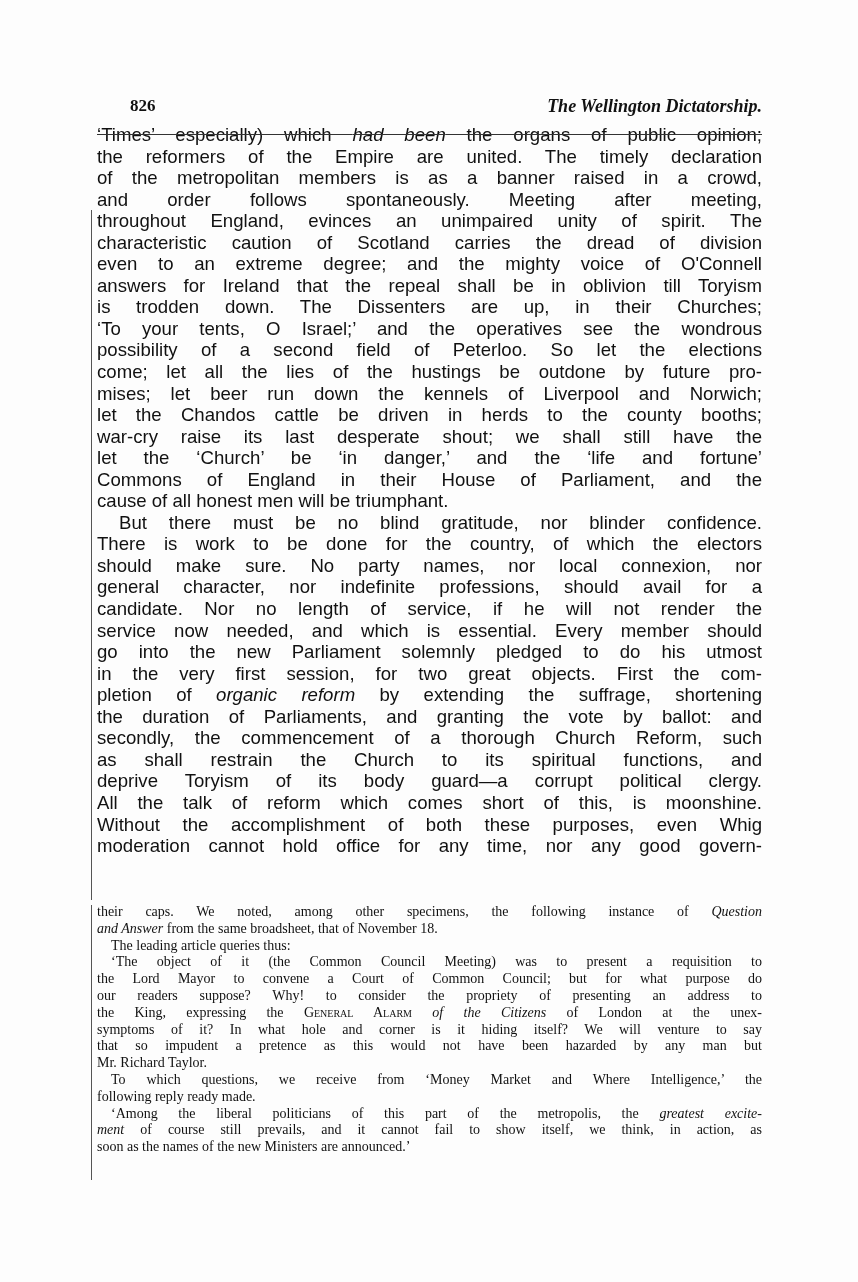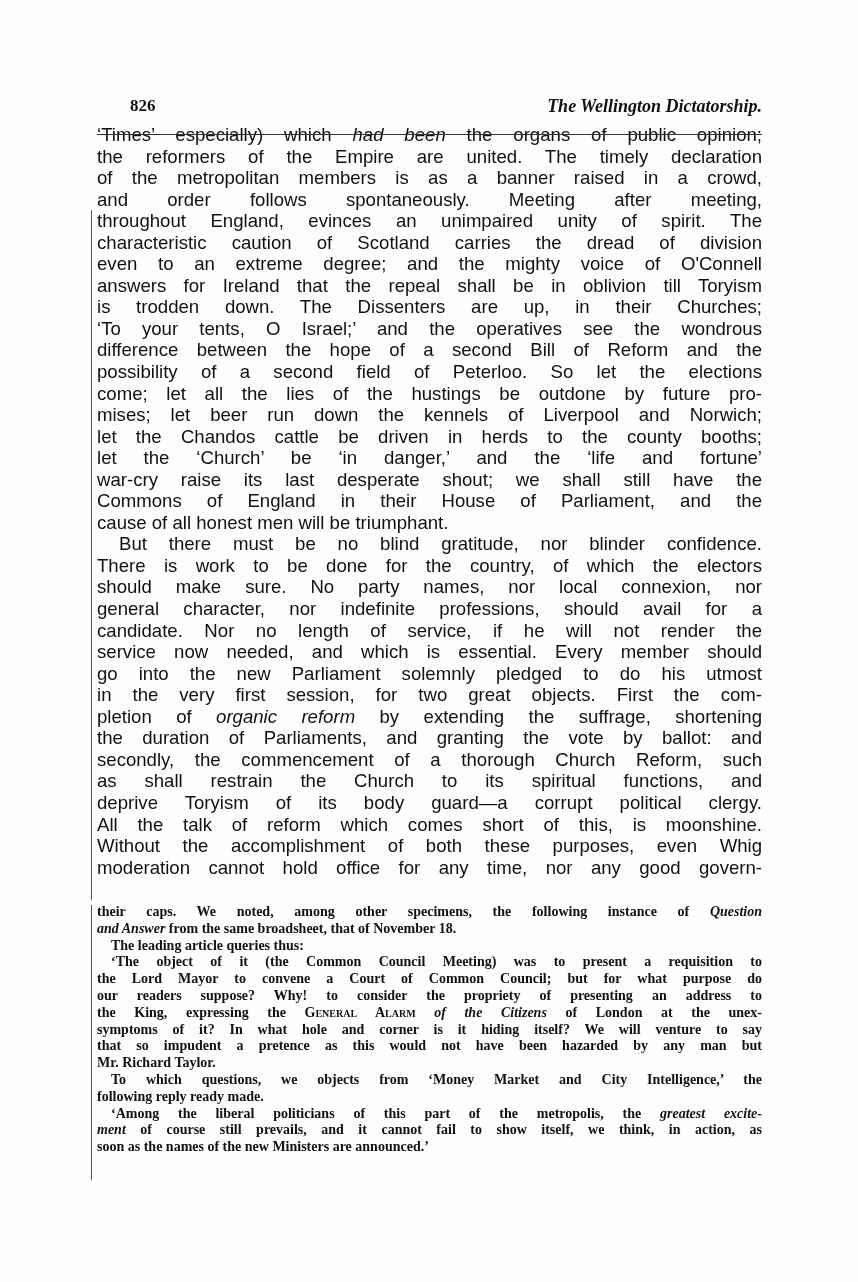--- a/index.html
+++ b/index.html
@@ -7,21 +7,21 @@
   .page { position: absolute; left: 97px; top: 96px; width: 665px; }
   .running-head { position: relative; height: 26px; font-family: "Liberation Serif", serif; margin-left: 33px; }
   .page-number { position: absolute; left: 0; top: 0; font-weight: bold; font-size: 17px; }
   .running-title { position: absolute; left: 0; right: 0; top: 0; text-align: right; font-style: italic; font-weight: bold; font-size: 18px; }
   .margin-rule { position: absolute; left: 91px; width: 1px; background: #555; }
   .body-text { position: absolute; left: 97px; top: 124px; width: 665px; font-family: Liberation Sans, sans-serif; font-size: 18.6px; line-height: 21.55px; }
   .line { display: block; text-align: justify; text-align-last: justify; white-space: nowrap; height: 21.55px; }
   .line.last { text-align-last: left; }
   .line.indent { padding-left: 22px; }
   .struck { text-decoration: line-through; text-decoration-color: #333; }
-  .footnotes { position: absolute; left: 97px; top: 904px; width: 665px; font-family: "Liberation Serif", serif; font-size: 14px; line-height: 16.8px; font-weight: bold; }
+  .footnotes { position: absolute; left: 97px; top: 904px; width: 665px; font-family: "Liberation Serif", serif; font-size: 14px; line-height: 16.8px; font-weight: normal; }
   .fline { display: block; text-align: justify; text-align-last: justify; white-space: nowrap; height: 16.8px; }
   .fline.last { text-align-last: left; }
   .fline.indent { padding-left: 14px; }
   .sc { font-variant: small-caps; }
   i, em { font-style: italic; }
 </style>
 </head>
 <body>
 
 <div class="page">
@@ -38,27 +38,26 @@
   <span class="line"><span class="struck">‘Times’ especially) which </span><i class="struck">had been</i><span class="struck"> the organs of public opinion;</span></span>
   <span class="line">the reformers of the Empire are united.  The timely declaration</span>
   <span class="line">of the metropolitan members is as a banner raised in a crowd,</span>
   <span class="line">and order follows spontaneously.  Meeting after meeting,</span>
   <span class="line">throughout England, evinces an unimpaired unity of spirit.  The</span>
   <span class="line">characteristic caution of Scotland carries the dread of division</span>
   <span class="line">even to an extreme degree; and the mighty voice of O'Connell</span>
   <span class="line">answers for Ireland that the repeal shall be in oblivion till Toryism</span>
   <span class="line">is trodden down.  The Dissenters are up, in their Churches;</span>
   <span class="line">‘To your tents, O Israel;’ and the operatives see the wondrous</span>
-  <span class="line">difference between the hope of a second Bill of Reform and the</span>
   <span class="line">possibility of a second field of Peterloo.  So let the elections</span>
   <span class="line">come; let all the lies of the hustings be outdone by future pro-</span>
   <span class="line">mises; let beer run down the kennels of Liverpool and Norwich;</span>
   <span class="line">let the Chandos cattle be driven in herds to the county booths;</span>
+  <span class="line">war-cry raise its last desperate shout; we shall still have the</span>
   <span class="line">let the ‘Church’ be ‘in danger,’ and the ‘life and fortune’</span>
-  <span class="line">war-cry raise its last desperate shout; we shall still have the</span>
   <span class="line">Commons of England in their House of Parliament, and the</span>
   <span class="line last">cause of all honest men will be triumphant.</span>
   <span class="line indent">But there must be no blind gratitude, nor blinder confidence.</span>
   <span class="line">There is work to be done for the country, of which the electors</span>
   <span class="line">should make sure.  No party names, nor local connexion, nor</span>
   <span class="line">general character, nor indefinite professions, should avail for a</span>
   <span class="line">candidate.  Nor no length of service, if he will not render the</span>
   <span class="line">service now needed, and which is essential.  Every member should</span>
   <span class="line">go into the new Parliament solemnly pledged to do his utmost</span>
   <span class="line">in the very first session, for two great objects.  First the com-</span>
@@ -76,18 +75,18 @@
   <span class="fline"><span>their caps.  We noted, among other specimens, the following instance of </span><i>Question</i></span>
   <span class="fline last"><i>and Answer</i><span> from the same broadsheet, that of November 18.</span></span>
   <span class="fline last indent">The leading article queries thus:</span>
   <span class="fline indent">‘The object of it (the Common Council Meeting) was to present a requisition to</span>
   <span class="fline">the Lord Mayor to convene a Court of Common Council; but for what purpose do</span>
   <span class="fline">our readers suppose?  Why!  to consider the propriety of presenting an address to</span>
   <span class="fline"><span>the King, expressing the </span><span class="sc">General Alarm</span><i> of the Citizens</i><span> of London at the unex-</span></span>
   <span class="fline">symptoms of it?  In what hole and corner is it hiding itself?  We will venture to say</span>
   <span class="fline">that so impudent a pretence as this would not have been hazarded by any man but</span>
   <span class="fline last">Mr. Richard Taylor.</span>
-  <span class="fline indent">To which questions, we objects from ‘Money Market and City Intelligence,’ the</span>
+  <span class="fline indent">To which questions, we receive from ‘Money Market and Where Intelligence,’ the</span>
   <span class="fline last">following reply ready made.</span>
   <span class="fline indent"><span>‘Among the liberal politicians of this part of the metropolis, the </span><i>greatest excite-</i></span>
   <span class="fline"><i>ment</i><span> of course still prevails, and it cannot fail to show itself, we think, in action, as</span></span>
   <span class="fline last">soon as the names of the new Ministers are announced.’</span>
 </div>
 
 </body></html>

